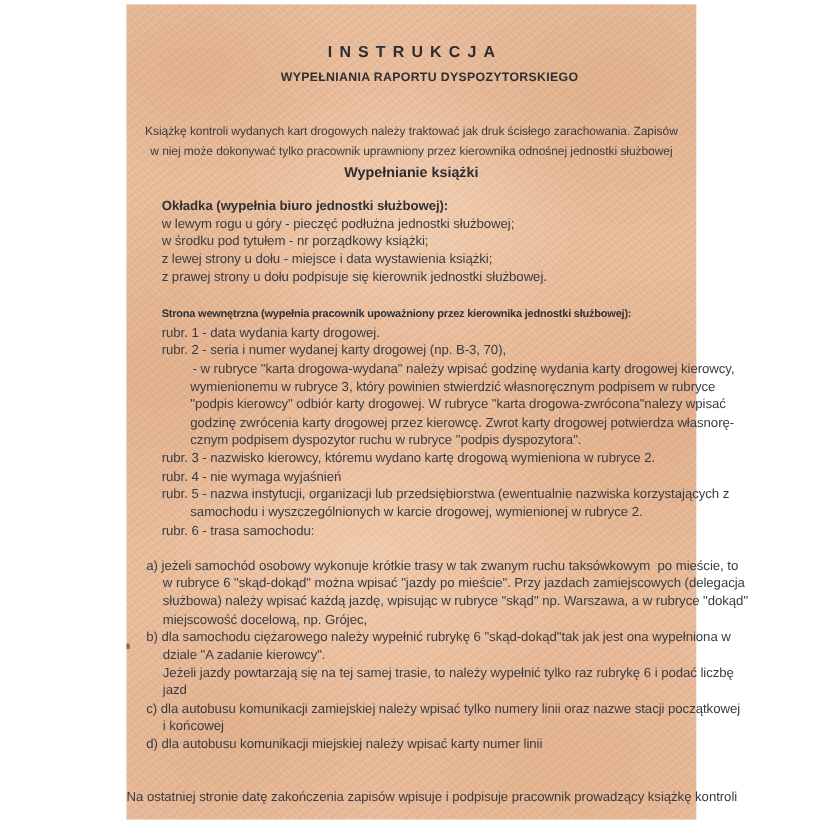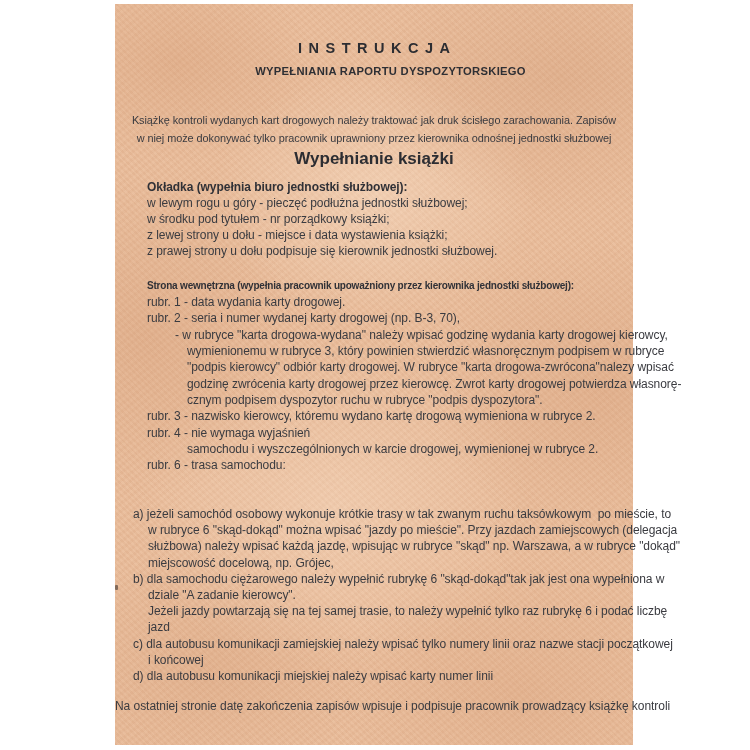--- a/index.html
+++ b/index.html
@@ -59,36 +59,36 @@
   .doc-subtitle {
     font-size: 11.2px;
     font-weight: bold;
     letter-spacing: 0.3px;
     color: #2e2f34;
   }
   .intro-blk { top: 93px; margin-top: 14px; }
   .intro-blk .line { line-height: 18px; font-size: 10.9px; }
 
   .secheading-blk { top: 145px; }
-  .sec-heading { font-size: 17px; font-weight: bold; color: #2c2d32; }
+  .sec-heading { font-size: 13px; font-weight: bold; color: #2c2d32; }
 
   .cover-blk { top: 175px; }
   .cover-blk .hline { line-height: 17px; }
   .cover-blk .line  { line-height: 16px; }
 
   .inner-blk { top: 273px; }
   .inner-blk .hline { line-height: 17px; font-size: 10px; letter-spacing: -0.2px; }
   .ld { margin-left: 28px; }
-  .lc { margin-left: 40px; }
+  .lc { margin-left: 26px; }
 
   .items-blk { top: 502px; left: 18px; }
   .items-blk .line { line-height: 16.2px; }
   .li-cont { margin-left: 15px; }
 
-  .footer-blk { top: 694px; }
+  .footer-blk { top: 712px; }
 
   .speck {
     position: absolute;
     left: 0px;
     top: 581px;
     width: 3px;
     height: 5px;
     background: #6a564a;
     border-radius: 1px;
     opacity: 0.8;
@@ -129,20 +129,21 @@
       <div class="line hline bold">Strona wewnętrzna (wypełnia pracownik upoważniony przez kierownika jednostki służbowej):</div>
       <div class="line">rubr. 1 - data wydania karty drogowej.</div>
       <div class="line">rubr. 2 - seria i numer wydanej karty drogowej (np. B-3, 70),</div>
       <div class="line ld">- w rubryce "karta drogowa-wydana" należy wpisać godzinę wydania karty drogowej kierowcy,</div>
       <div class="line lc">wymienionemu w rubryce 3, który powinien stwierdzić własnoręcznym podpisem w rubryce</div>
       <div class="line lc">"podpis kierowcy" odbiór karty drogowej. W rubryce "karta drogowa-zwrócona"nalezy wpisać</div>
       <div class="line lc">godzinę zwrócenia karty drogowej przez kierowcę. Zwrot karty drogowej potwierdza własnorę-</div>
       <div class="line lc">cznym podpisem dyspozytor ruchu w rubryce "podpis dyspozytora".</div>
       <div class="line">rubr. 3 - nazwisko kierowcy, któremu wydano kartę drogową wymieniona w rubryce 2.</div>
       <div class="line">rubr. 4 - nie wymaga wyjaśnień</div>
+      <div class="line">rubr. 5 - nazwa instytucji, organizacji lub przedsiębiorstwa (ewentualnie nazwiska korzystających z</div>
       <div class="line lc">samochodu i wyszczególnionych w karcie drogowej, wymienionej w rubryce 2.</div>
       <div class="line">rubr. 6 - trasa samochodu:</div>
     </div>
 
     <div class="blk items-blk">
       <div class="line">a) jeżeli samochód osobowy wykonuje krótkie trasy w tak zwanym ruchu taksówkowym  po mieście, to</div>
       <div class="line li-cont">w rubryce 6 "skąd-dokąd" można wpisać "jazdy po mieście". Przy jazdach zamiejscowych (delegacja</div>
       <div class="line li-cont">służbowa) należy wpisać każdą jazdę, wpisując w rubryce "skąd" np. Warszawa, a w rubryce "dokąd"</div>
       <div class="line li-cont">miejscowość docelową, np. Grójec,</div>
       <div class="line">b) dla samochodu ciężarowego należy wypełnić rubrykę 6 "skąd-dokąd"tak jak jest ona wypełniona w</div>

